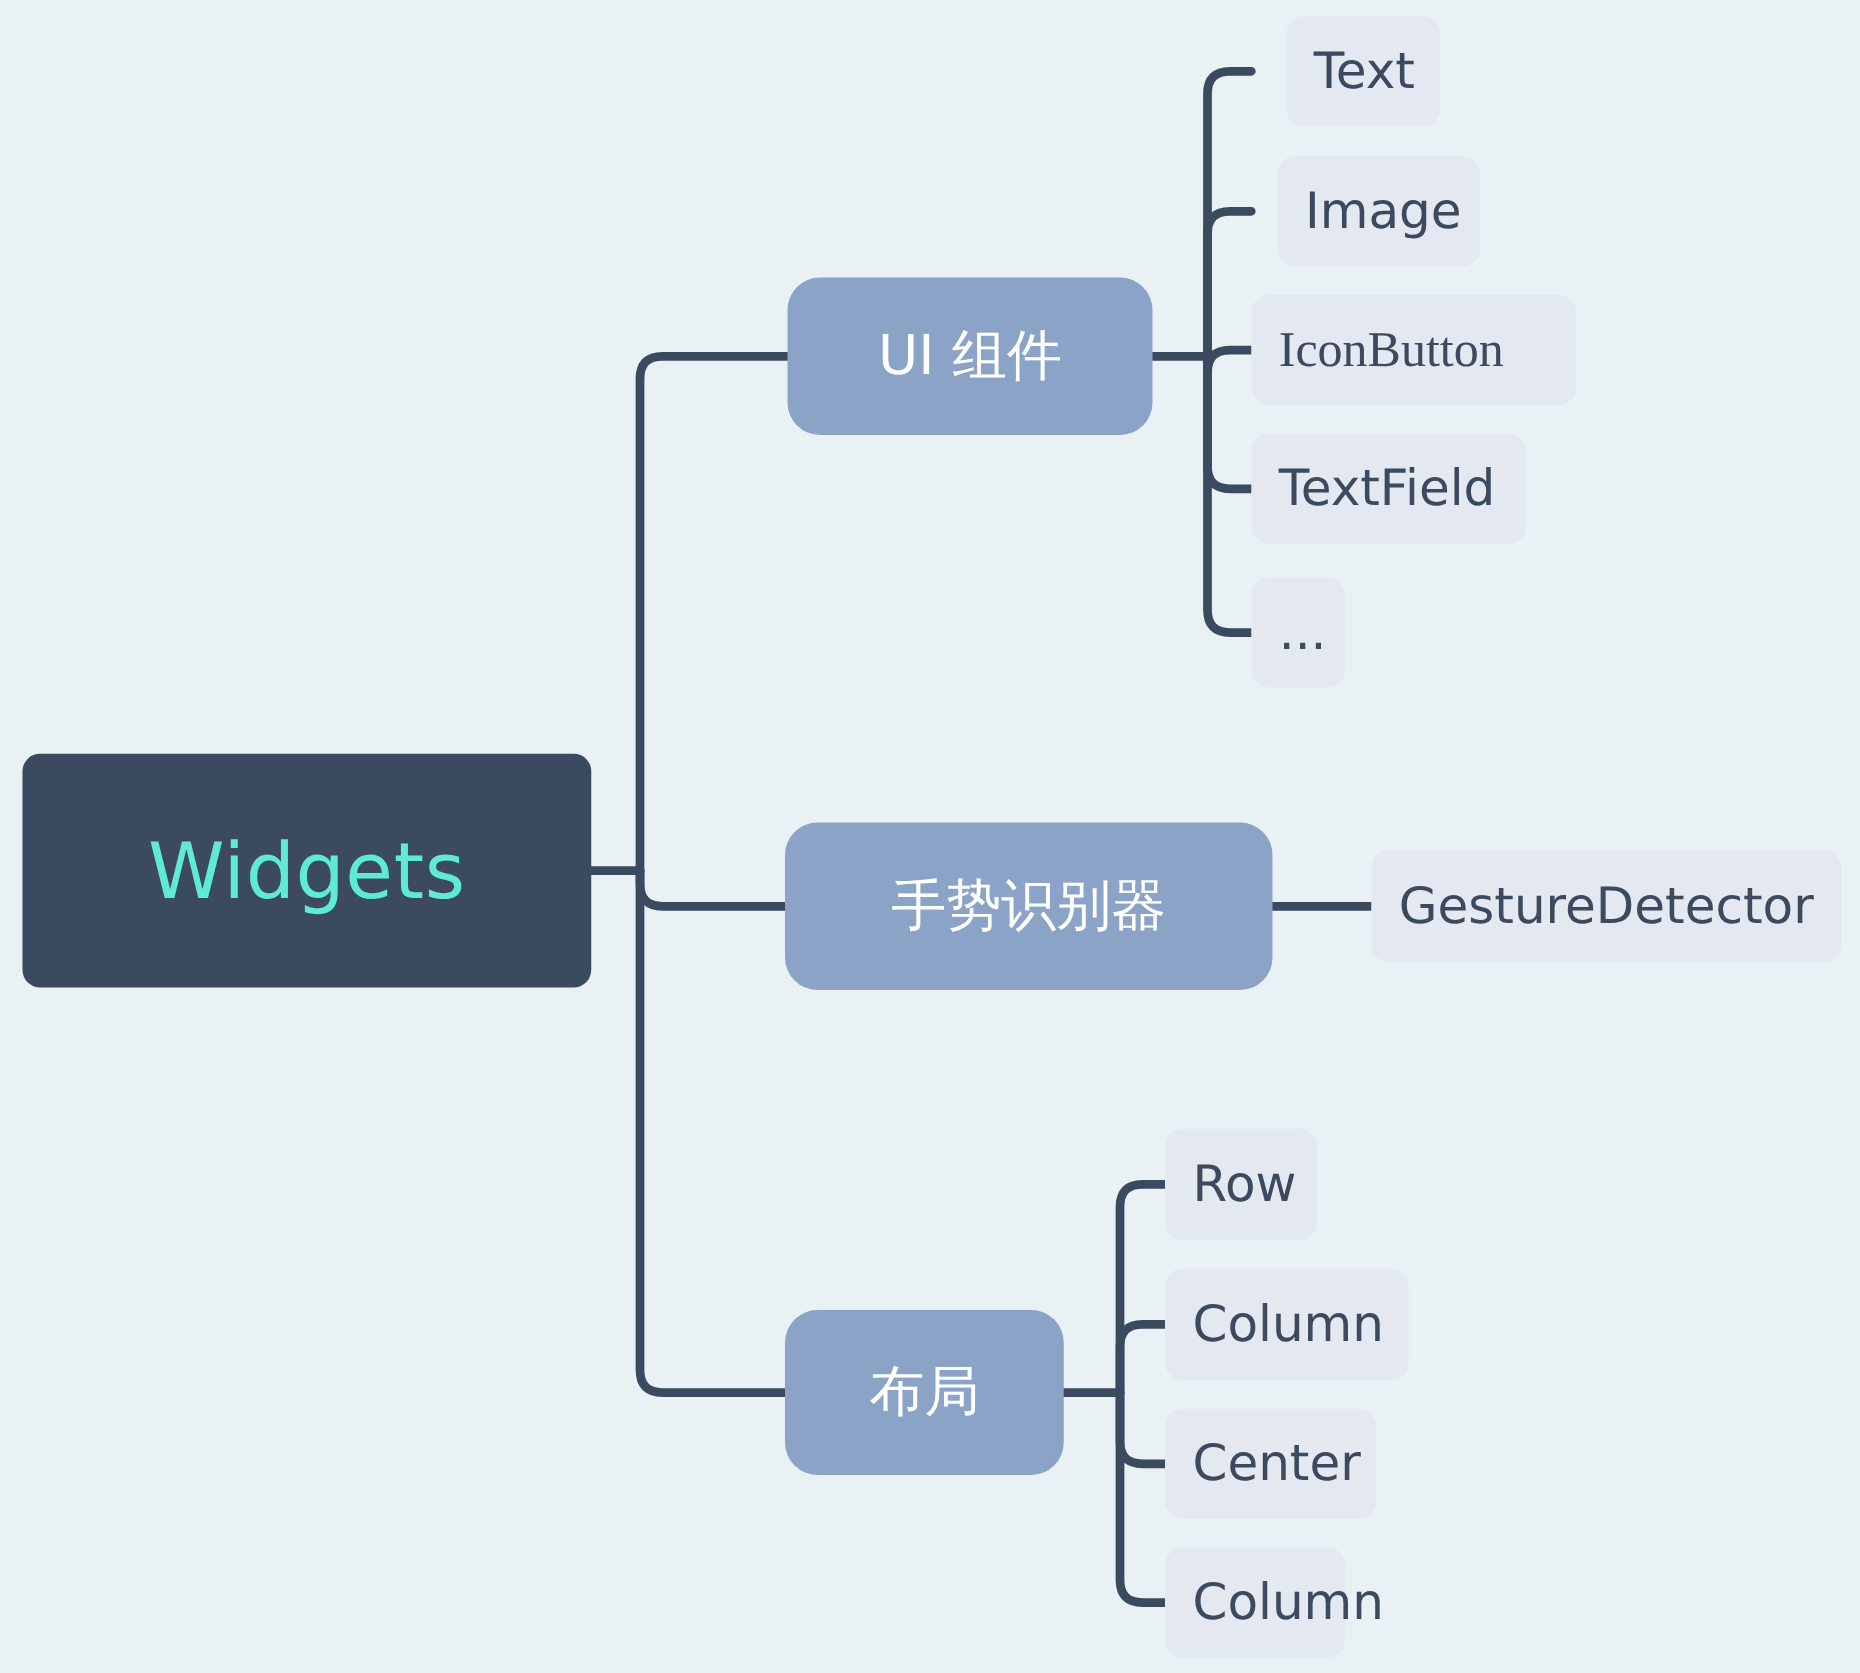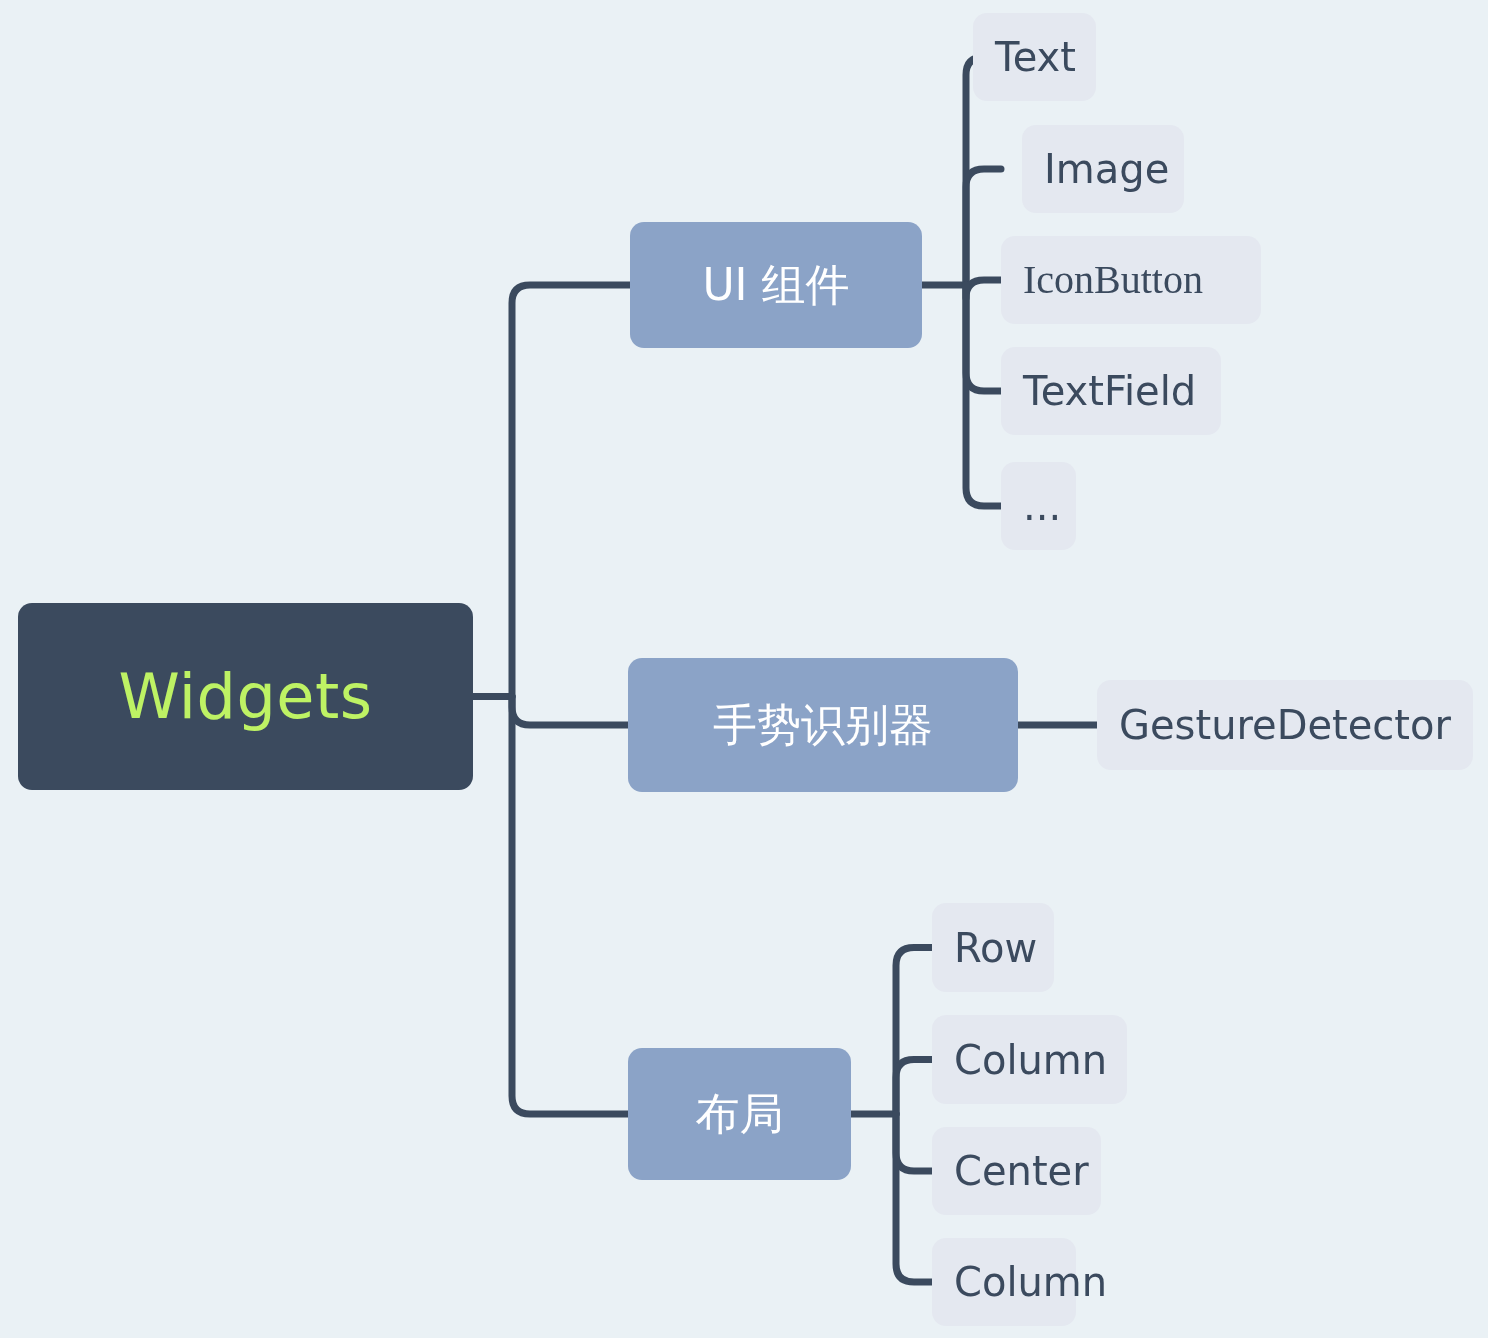--- a/index.html
+++ b/index.html
@@ -27,29 +27,29 @@
     position: absolute;
     box-sizing: border-box;
     display: flex;
     align-items: center;
     justify-content: center;
     white-space: nowrap;
     line-height: 1;
   }
   .node-root {
     background: #3b4a5e;
-    color: #bef264;
+    color: #5eead4;
     border-radius: 14px;
     font-size: 62px;
     letter-spacing: 0.5px;
   }
   .node-branch {
     background: #8ba3c7;
     color: #ffffff;
-    border-radius: 14px;
+    border-radius: 26px;
     font-size: 44px;
   }
   .node-leaf {
     background: #e4e8f0;
     color: #3b4a5e;
     border-radius: 14px;
     font-size: 40px;
     justify-content: flex-start;
     padding-left: 22px;
   }
@@ -80,21 +80,21 @@
       <path d="M 896 1114 L 896 1153 Q 896 1171 914 1171 L 932 1171" fill="none" stroke="#3b4a5e" stroke-width="7" stroke-linecap="round" stroke-linejoin="round"></path>
       <path d="M 896 1114 L 896 1264 Q 896 1282 914 1282 L 932 1282" fill="none" stroke="#3b4a5e" stroke-width="7" stroke-linecap="round" stroke-linejoin="round"></path>
     </svg>
   <div id="node-layer">
       <div class="node node-root" style="left: 18px; top: 603px; width: 455px; height: 187px;">
         <span>Widgets</span>
       </div>
       <div class="node node-branch" style="left: 630px; top: 222px; width: 292px; height: 126px;">
         <span>UI 组件</span>
       </div>
-      <div class="node node-leaf" style="left: 973px; top: 13px; width: 123px; height: 88px; text-align: right;">
+      <div class="node node-leaf" style="left: 1029px; top: 13px; width: 123px; height: 88px; text-align: right;">
         <span>Text</span>
       </div>
       <div class="node node-leaf" style="left: 1022px; top: 125px; width: 162px; height: 88px;">
         <span>Image</span>
       </div>
       <div class="node node-leaf" style="left: 1001px; top: 236px; width: 260px; height: 88px; font-family: Liberation Serif, serif;">
         <span>IconButton</span>
       </div>
       <div class="node node-leaf" style="left: 1001px; top: 347px; width: 220px; height: 88px; text-align: center;">
         <span>TextField</span>

